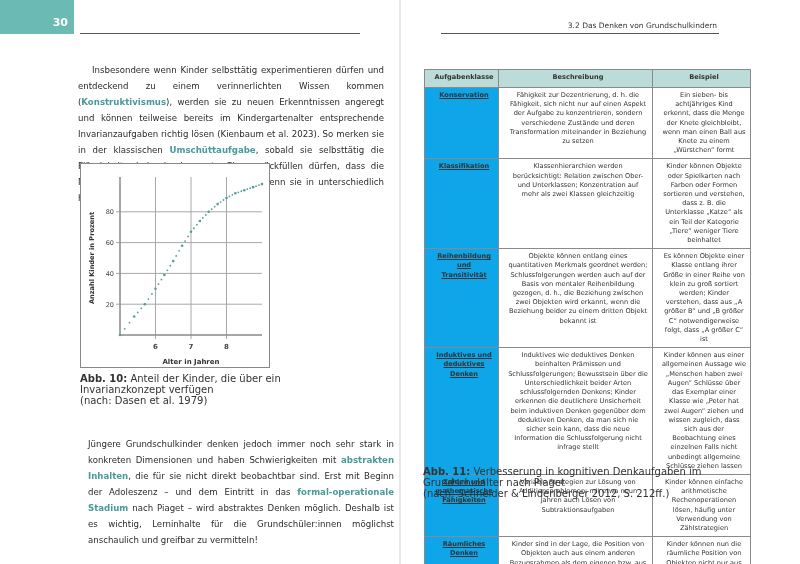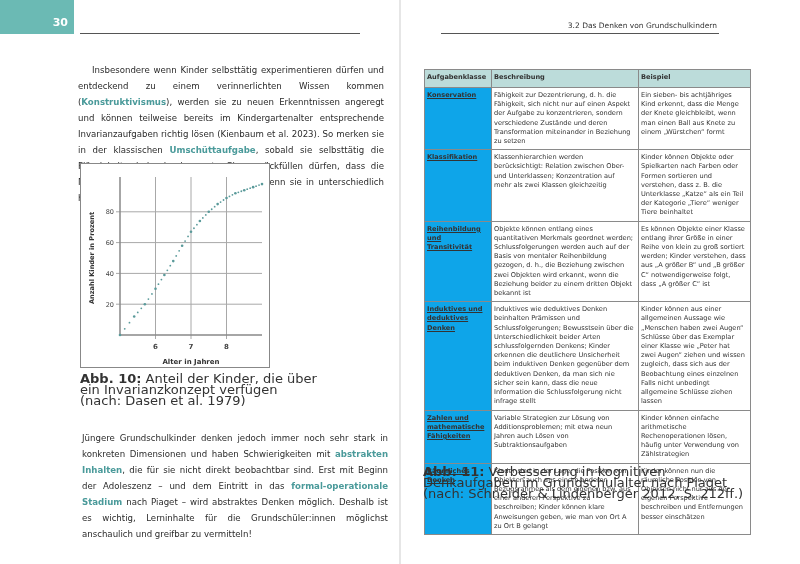--- a/index.html
+++ b/index.html
@@ -20,29 +20,29 @@
   .hrule { position:absolute; top:33px; height:1px; background:#555; }
   .hrule-left { left:80px; width:280px; }
   .hrule-right { left:40px; width:278px; }
 
   .para { position:absolute; font-size:8.6px; line-height:16px; text-align:justify; color:#2b2b2b; }
   .para .hl { color:#4a9a9a; font-weight:bold; }
   .para1 { left:78px; top:62px; width:306px; text-indent:14px; }
   .para2 { left:78px; top:426px; width:306px; }
 
   .figure-frame { position:absolute; left:80px; top:163px; width:190px; height:205px; border:1.5px solid #888; box-sizing:border-box; background:#fff; }
-  .caption { position:absolute; font-size:13px; line-height:11px; color:#333; }
+  .caption { position:absolute; font-size:10px; line-height:11px; color:#333; }
   .caption b { font-weight:bold; }
   .caption1 { left:80px; top:373px; width:250px; }
   .caption2 { left:423px; top:466px; width:330px; }
 
   .chart-svg { position:absolute; left:80px; top:163px; }
 
   table.dk { position:absolute; left:424px; top:69px; width:327px; border-collapse:collapse; font-size:6.6px; line-height:9.2px; color:#333; }
-  table.dk th, table.dk td { border:1px solid #8a8a8a; vertical-align:top; padding:3px 4px 3px 2px; text-align:left; }
+  table.dk th, table.dk td { border:1px solid #8a8a8a; vertical-align:top; padding:3px 4px 3px 9px; text-align:center; }
   table.dk th { background:#bcdcda; font-weight:bold; height:11px; padding-top:3px; padding-bottom:3px; }
   table.dk td.cls { background:#0ea5e9; font-weight:bold; width:60px;text-decoration:underline; }
   table.dk td.beschr { width:140px; }
   table.dk { border:1.5px solid #777; }
 </style>
 </head>
 <body>
 
 <div class="gutter"></div>
 
@@ -122,21 +122,21 @@
       <circle cx="164.25" cy="27.24000000000001" r="1.3" fill="#5a9a9a"></circle>
       <circle cx="173.125" cy="24.159999999999997" r="1.3" fill="#5a9a9a"></circle>
       <circle cx="182" cy="21.080000000000013" r="1.3" fill="#5a9a9a"></circle>
     </svg>
 
   <div class="caption caption1">
     <b>Abb. 10:</b><span> Anteil der Kinder, die über ein Invarianzkonzept verfügen</span><br>
     <span>(nach: Dasen et al. 1979)</span>
   </div>
 
-  <p class="para para2" style="margin:4px;">
+  <p class="para para2" style="margin:10px;">
     <span>Jüngere Grundschulkinder denken jedoch immer noch sehr stark in konkreten Dimensionen und haben Schwierigkeiten mit </span><span class="hl">abstrakten Inhalten</span><span>, die für sie nicht direkt beobachtbar sind. Erst mit Beginn der Adoleszenz – und dem Eintritt in das </span><span class="hl">formal-operationale Stadium</span><span> nach Piaget – wird abstraktes Denken möglich. Deshalb ist es wichtig, Lerninhalte für die Grundschüler:innen möglichst anschaulich und greifbar zu vermitteln!</span>
   </p>
 </div>
 
 <div class="page page-right">
   <div class="running running-right">3.2  Das Denken von Grundschulkindern</div>
   <div class="hrule hrule-right"></div>
 </div>
 
 <table class="dk">

